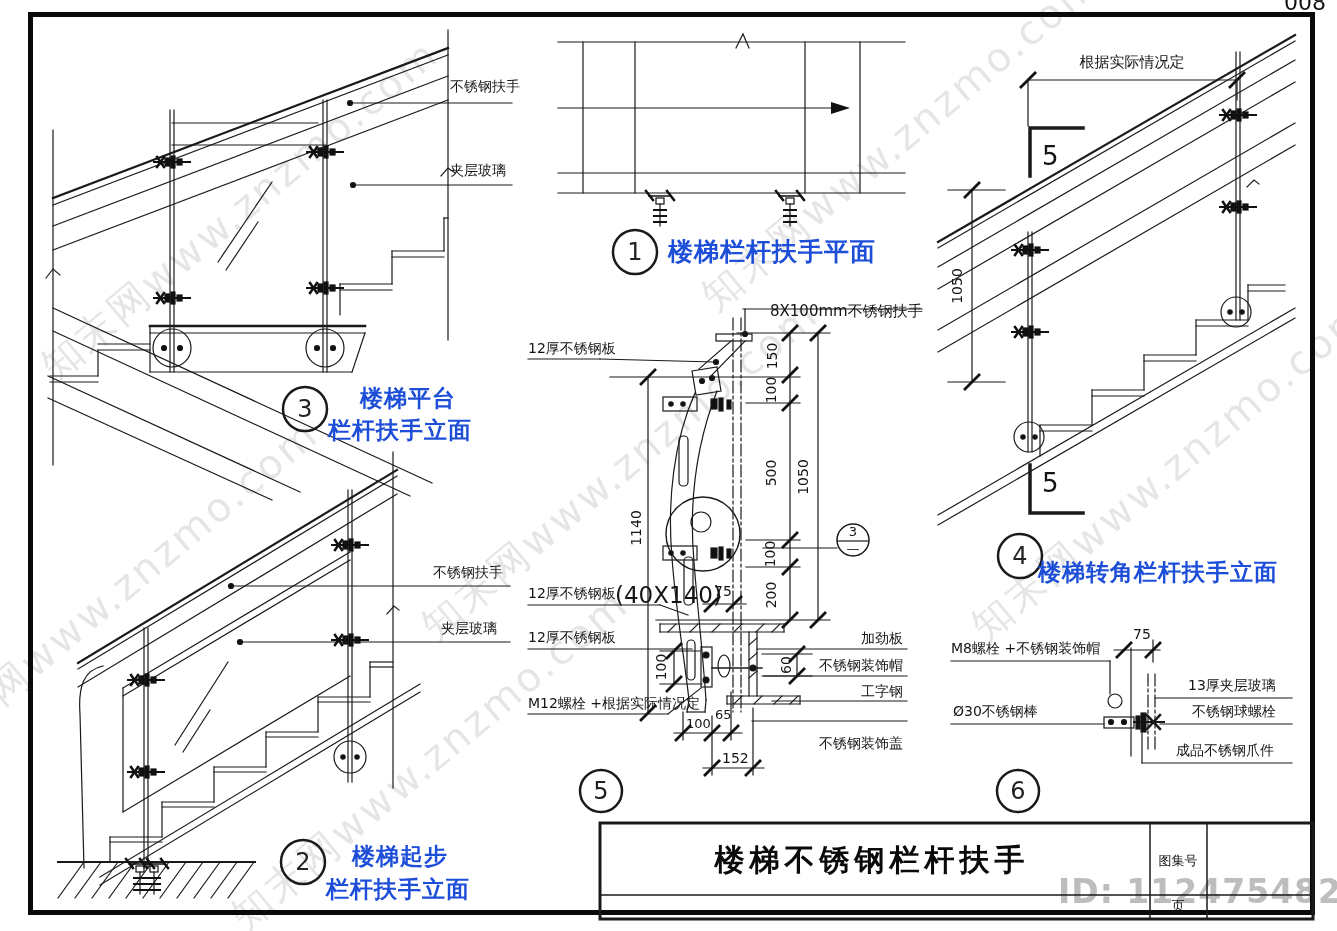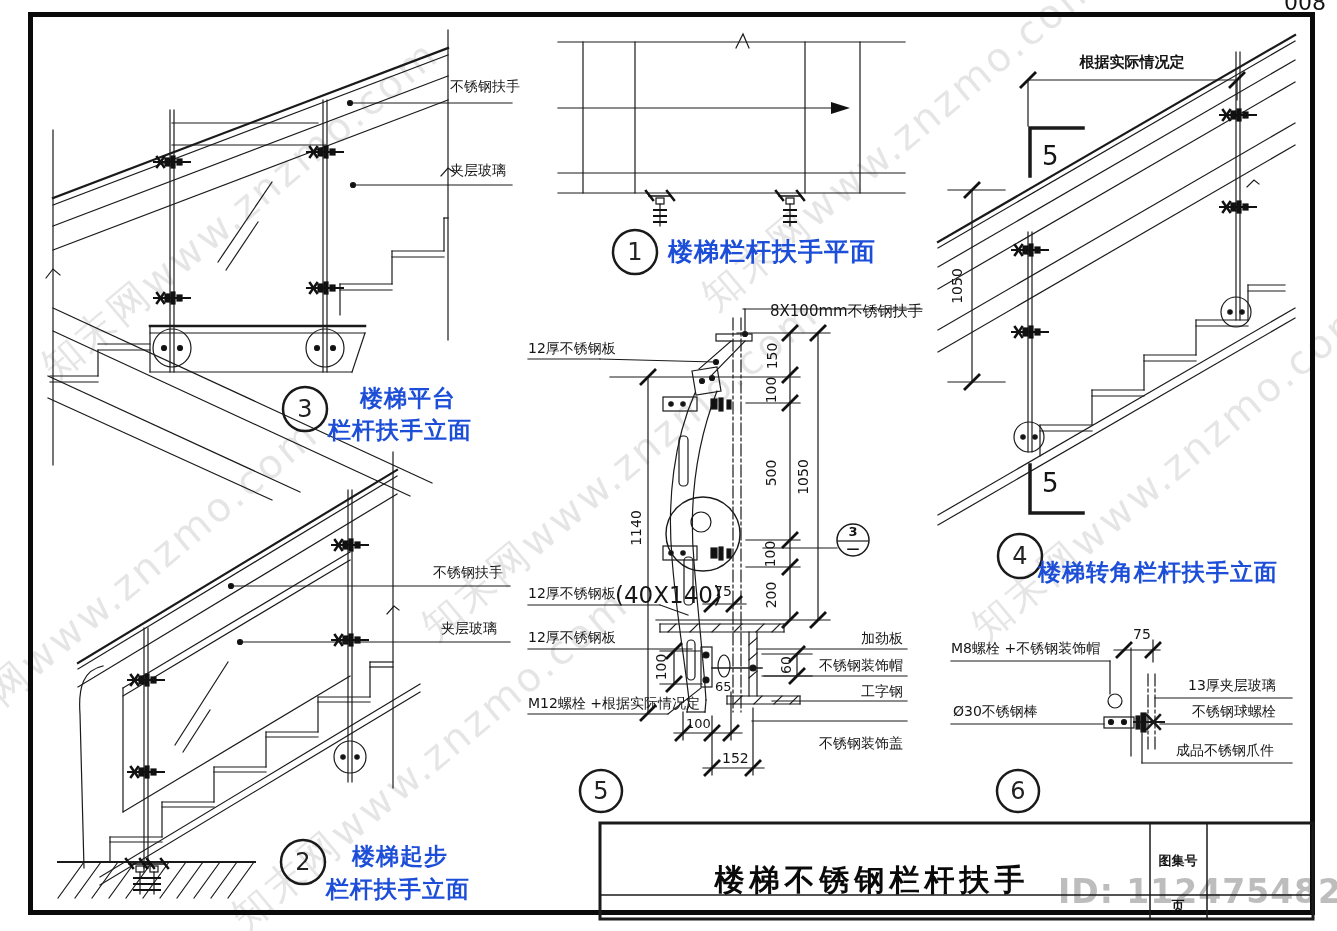--- a/index.html
+++ b/index.html
@@ -2,21 +2,21 @@
 <html><head>
 <meta charset="utf-8">
 <style>
   html,body{margin:0;padding:0;background:#fff;}
   .page{position:relative;width:1337px;height:931px;background:#ffffff;overflow:hidden;
         font-family:"DejaVu Sans","Liberation Sans",sans-serif;color:#111;}
   .border{position:absolute;left:28px;top:12px;width:1287px;height:903px;border:5px solid #0a0a0a;box-sizing:border-box;}
   svg.art{position:absolute;left:0;top:0;}
   .lbl{position:absolute;white-space:nowrap;font-size:14px;color:#151515;line-height:1.05;}
   .s15{font-size:15px;} .s13{font-size:13px;} .s17{font-size:23px;}
-  .ctr{transform:translate(-50%,-50%);font-weight:bold;}
+  .ctr{transform:translate(-50%,-50%);}
   .vdim{position:absolute;white-space:nowrap;font-size:14px;color:#151515;
         transform:translate(-50%,-50%) rotate(-90deg);}
   .dtitle{position:absolute;white-space:nowrap;font-weight:bold;font-size:23px;color:#1d4ed8;
           transform:translate(-50%,-50%);letter-spacing:1px;}
   .bnum{position:absolute;font-size:24px;color:#222;transform:translate(-50%,-50%);}
   .wm{position:absolute;color:rgba(0,0,0,0.10);font-size:40px;letter-spacing:3px;white-space:nowrap;
       transform:translate(-50%,-50%) rotate(-40deg);pointer-events:none;}
   .wm-brand{position:absolute;color:rgba(0,0,0,0.13);font-size:72px;font-weight:bold;white-space:nowrap;
       transform:translate(-50%,-50%);pointer-events:none;}
   .wm-id{position:absolute;color:#bdbdbd;font-size:33px;font-weight:bold;letter-spacing:1px;white-space:nowrap;
@@ -441,31 +441,31 @@
   <div class="vdim" style="left:772px;top:356px;">150</div>
   <div class="vdim" style="left:771px;top:390px;">100</div>
   <div class="vdim" style="left:771px;top:473px;">500</div>
   <div class="vdim" style="left:803px;top:477px;">1050</div>
   <div class="vdim" style="left:770px;top:554px;">100</div>
   <div class="vdim" style="left:771px;top:595px;">200</div>
   <div class="vdim" style="left:661px;top:667px;">100</div>
   <div class="vdim" style="left:786px;top:665px;">60</div>
   <div class="lbl" style="left:714px;top:584px;">75</div>
   <div class="lbl s13" style="left:686px;top:717px;">100</div>
-  <div class="lbl s13" style="left:715px;top:680px;">65</div>
+  <div class="lbl s13" style="left:715px;top:708px;">65</div>
   <div class="lbl" style="left:722px;top:751px;">152</div>
   <div class="lbl s13 ctr" style="position:absolute;left:853px;top:532px;">3</div>
   <div class="lbl s13 ctr" style="position:absolute;left:853px;top:549px;">—</div>
   <div class="bnum" style="left:601px;top:791px;">5</div>
 
   <div class="lbl" style="left:1133px;top:627px;">75</div>
   <div class="lbl" style="left:951px;top:641px;">M8螺栓 +不锈钢装饰帽</div>
   <div class="lbl" style="left:953px;top:704px;">Ø30不锈钢棒</div>
   <div class="lbl" style="left:1188px;top:678px;text-align:center;">13厚夹层玻璃</div>
   <div class="lbl" style="left:1192px;top:704px;">不锈钢球螺栓</div>
   <div class="lbl" style="left:1176px;top:743px;">成品不锈钢爪件</div>
   <div class="bnum" style="left:1018px;top:791px;">6</div>
 
-  <div class="tb-title" style="left:872px;top:880px;text-align:center;">楼梯不锈钢栏杆扶手</div>
+  <div class="tb-title" style="left:872px;top:860px;text-align:center;">楼梯不锈钢栏杆扶手</div>
   <div class="lbl s13 ctr" style="position:absolute;left:1178px;top:861px;">图集号</div>
   <div class="lbl s13 ctr" style="position:absolute;left:1178px;top:906px;">页</div>
 
 </div>
 
 </body></html>

